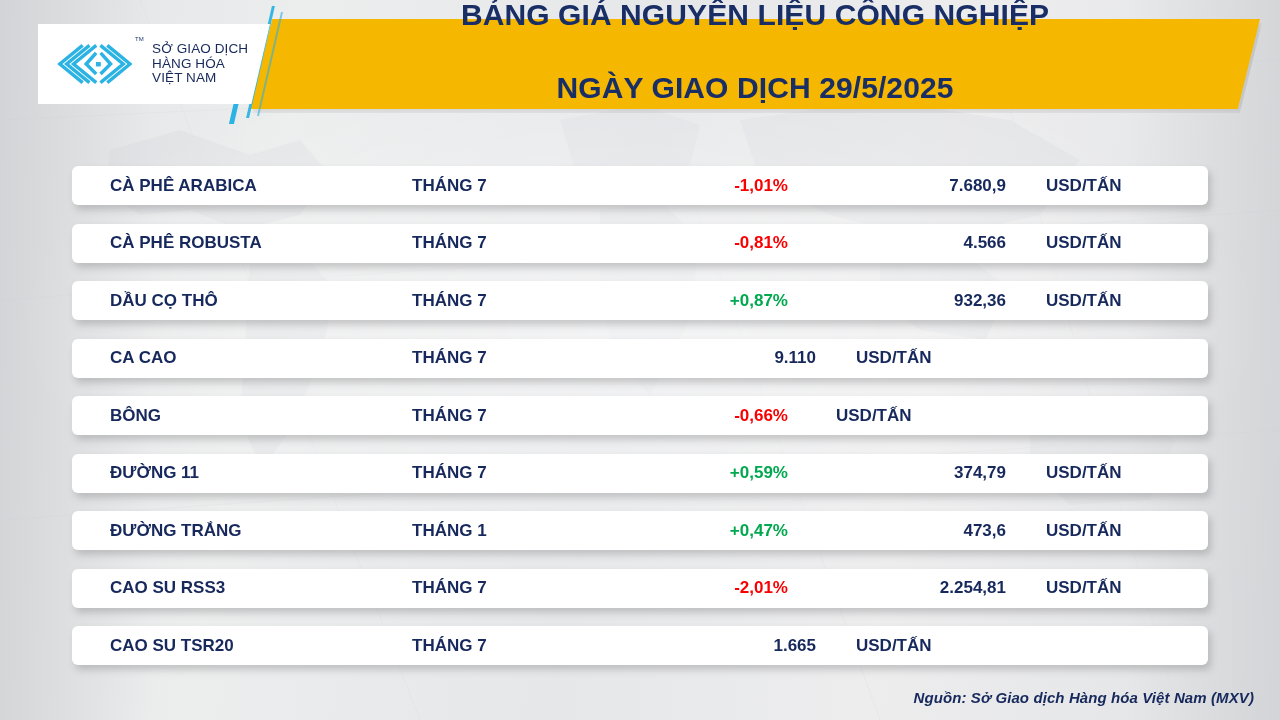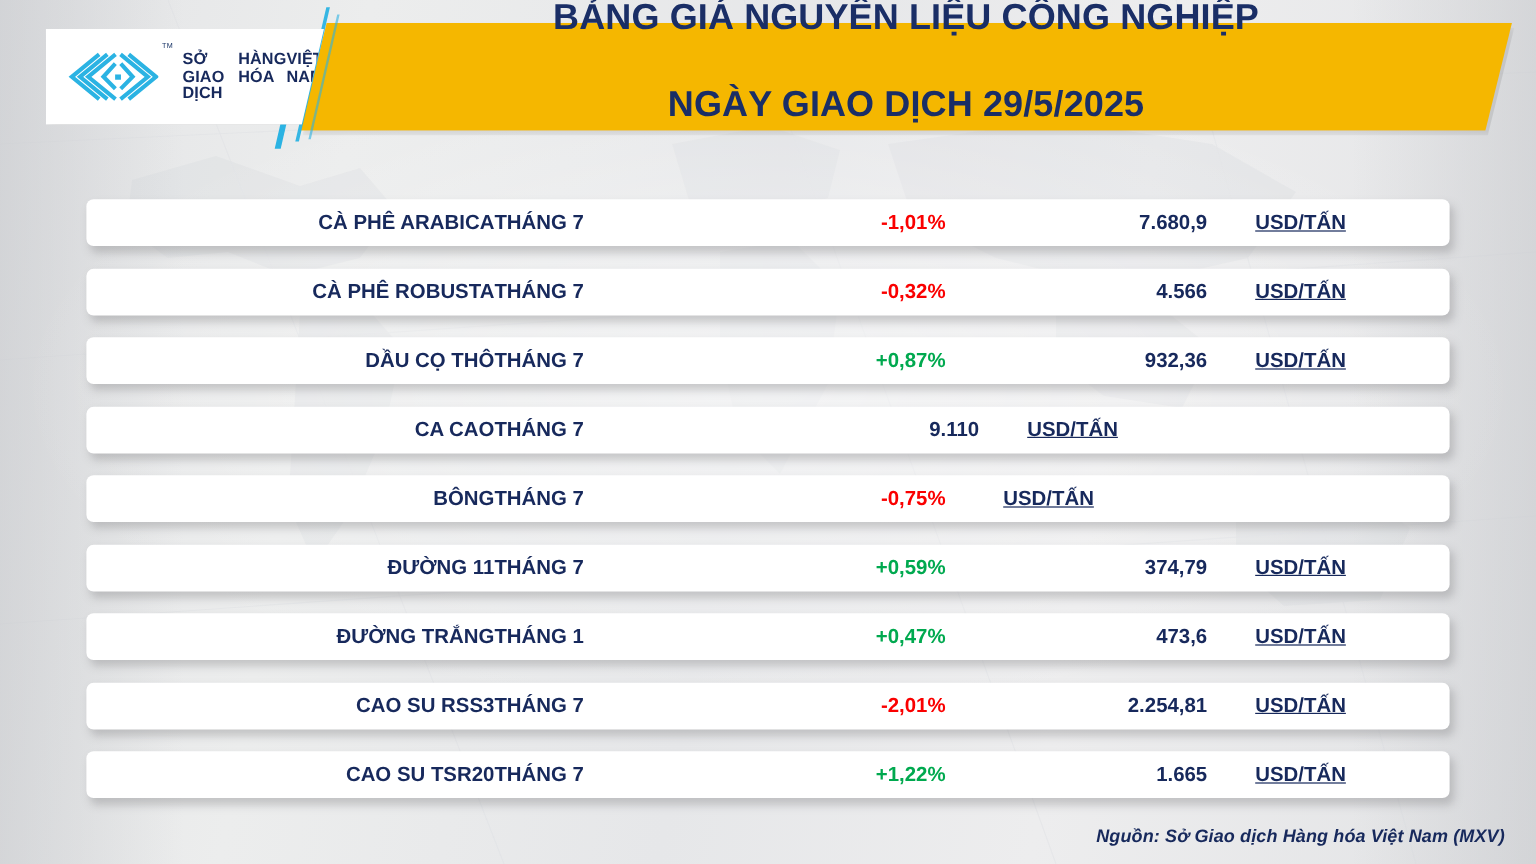--- a/index.html
+++ b/index.html
@@ -91,23 +91,24 @@
   .logo-tm {
     font-size: 6px;
     color: #1b3668;
     align-self: flex-start;
     margin-top: 12px;
     margin-left: -4px;
     letter-spacing: 0.2px;
   }
   .logo-words {
     display: flex;
+    flex-direction: column;
     line-height: 1.07;
     color: #17295c;
-    font-weight: bold;
+    font-weight: normal;
     font-size: 13.5px;
     letter-spacing: 0.1px;
     margin-left: 1px;
   }
 
   .title-block {
     position: absolute;
     left: 300px;
     top: 23px;
     width: 910px;
@@ -139,25 +140,25 @@
     border-radius: 6px;
     margin-bottom: 18.5px;
     box-shadow: 3px 5px 7px rgba(130,130,132,0.38);
     display: flex;
     align-items: center;
     color: #17295C;
     font-weight: bold;
     font-size: 17px;
   }
 
-  .c-name     { width: 340px; padding-left: 38px; text-align: right; }
+  .c-name     { width: 340px; padding-left: 38px; text-align: left; }
   .c-month    { width: 200px; text-align: left; }
   .c-change   { width: 190px; text-align: right; padding-right: 14px; }
   .c-price    { width: 210px; text-align: right; padding-right: 6px; }
-  .c-unit     { flex: 1;      text-align: left;  padding-left: 34px; text-decoration: underline; }
+  .c-unit     { flex: 1;      text-align: left;  padding-left: 34px; }
 
   .up   { color: #00A94F; }
   .down { color: #FA0000; }
 
   
   .footer {
     position: absolute;
     right: 26px;
     bottom: 14px;
     font-size: 15px;
@@ -238,41 +239,41 @@
     <div class="row">
       <div class="c-name">CÀ PHÊ ARABICA</div>
       <div class="c-month">THÁNG 7</div>
       <div class="c-change down">-1,01%</div>
       <div class="c-price">7.680,9</div>
       <div class="c-unit">USD/TẤN</div>
     </div>
     <div class="row">
       <div class="c-name">CÀ PHÊ ROBUSTA</div>
       <div class="c-month">THÁNG 7</div>
-      <div class="c-change down">-0,32%</div>
+      <div class="c-change down">-0,81%</div>
       <div class="c-price">4.566</div>
       <div class="c-unit">USD/TẤN</div>
     </div>
     <div class="row">
       <div class="c-name">DẦU CỌ THÔ</div>
       <div class="c-month">THÁNG 7</div>
       <div class="c-change up">+0,87%</div>
       <div class="c-price">932,36</div>
       <div class="c-unit">USD/TẤN</div>
     </div>
     <div class="row">
       <div class="c-name">CA CAO</div>
       <div class="c-month">THÁNG 7</div>
       <div class="c-price">9.110</div>
       <div class="c-unit">USD/TẤN</div>
     </div>
     <div class="row">
       <div class="c-name">BÔNG</div>
       <div class="c-month">THÁNG 7</div>
-      <div class="c-change down">-0,75%</div>
+      <div class="c-change down">-0,66%</div>
       <div class="c-unit">USD/TẤN</div>
     </div>
     <div class="row">
       <div class="c-name">ĐƯỜNG 11</div>
       <div class="c-month">THÁNG 7</div>
       <div class="c-change up">+0,59%</div>
       <div class="c-price">374,79</div>
       <div class="c-unit">USD/TẤN</div>
     </div>
     <div class="row">
@@ -285,19 +286,18 @@
     <div class="row">
       <div class="c-name">CAO SU RSS3</div>
       <div class="c-month">THÁNG 7</div>
       <div class="c-change down">-2,01%</div>
       <div class="c-price">2.254,81</div>
       <div class="c-unit">USD/TẤN</div>
     </div>
     <div class="row">
       <div class="c-name">CAO SU TSR20</div>
       <div class="c-month">THÁNG 7</div>
-      <div class="c-change up">+1,22%</div>
       <div class="c-price">1.665</div>
       <div class="c-unit">USD/TẤN</div>
     </div>
   </div>
 
 <div class="footer">Nguồn: Sở Giao dịch Hàng hóa Việt Nam (MXV)</div>
 
 </body></html>

